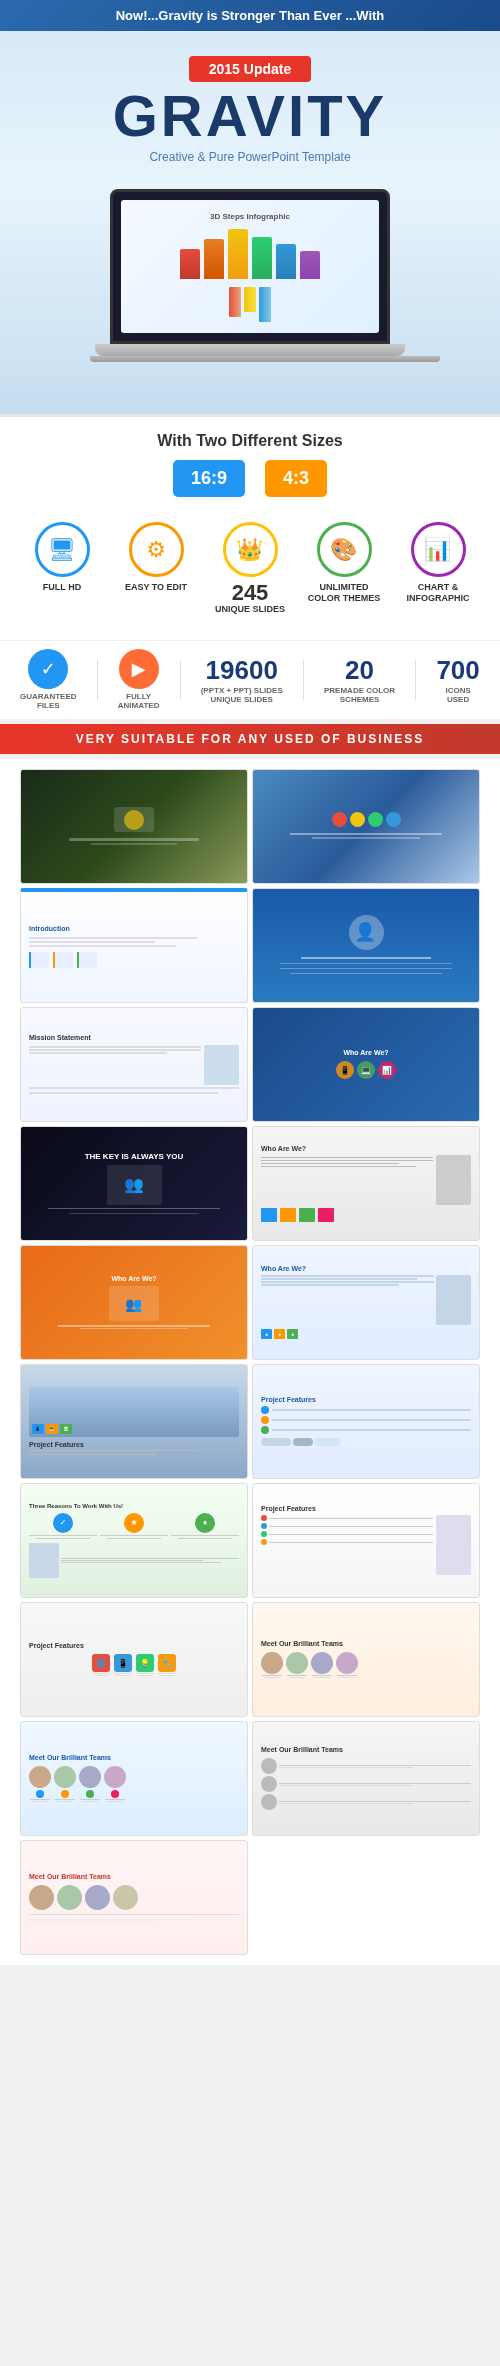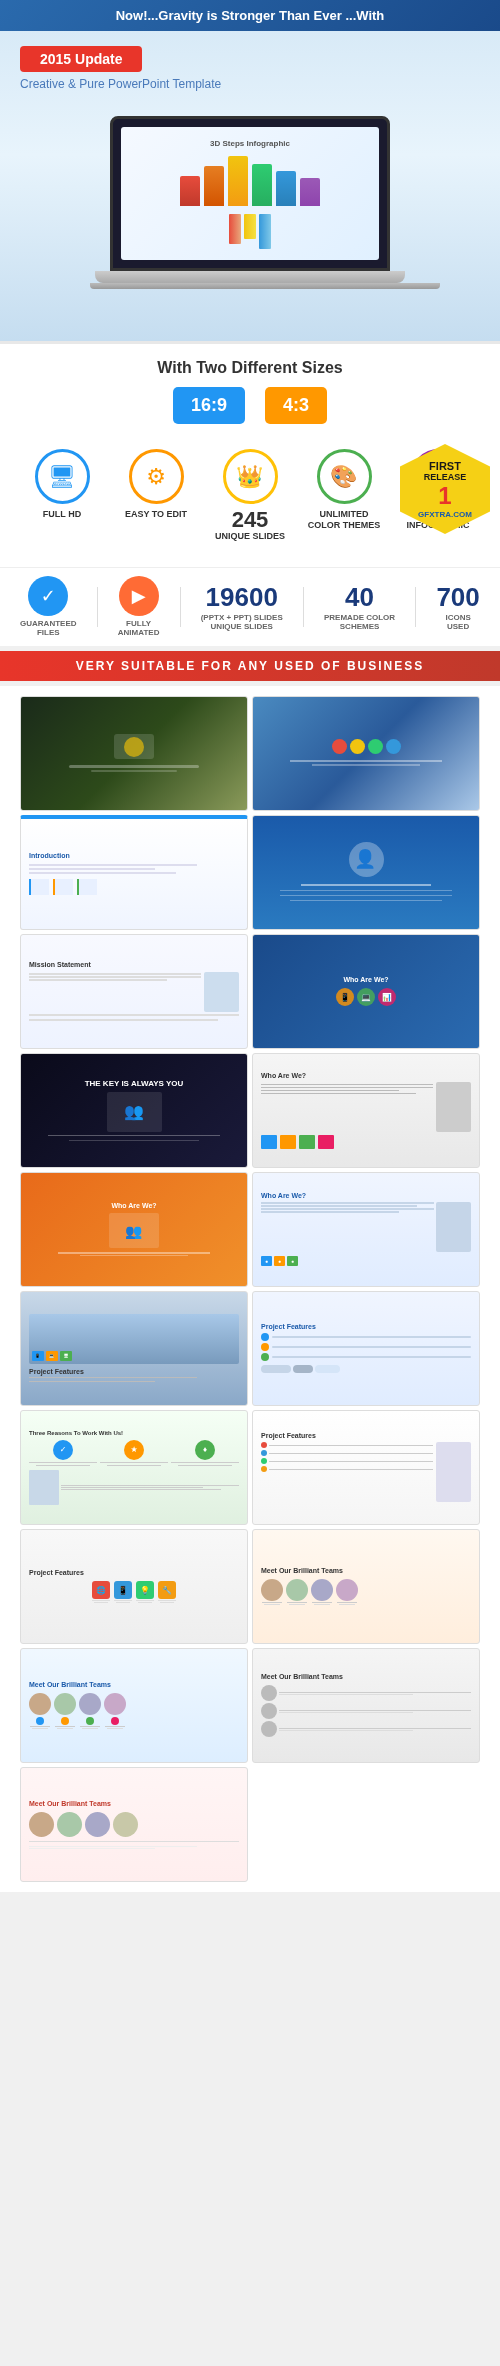--- a/index.html
+++ b/index.html
@@ -16,21 +16,22 @@
       color: white;
       text-align: center;
       padding: 8px 10px;
       font-size: 13px;
       font-weight: bold;
     }
 
     
     .header-section {
       background: linear-gradient(180deg, #d8eaf7 0%, #e8f4fc 40%, #c5ddf0 100%);
-      padding: 15px 20px 20px;
+      text-align: center;
+      padding: 25px 20px 20px;
     }
 
     .update-badge {
       display: inline-block;
       background: #e8352a;
       color: white;
       padding: 5px 20px;
       border-radius: 4px;
       font-size: 14px;
       font-weight: bold;
@@ -420,20 +421,21 @@
   </style>
 </head>
 <body>
 
 <div class="top-banner">
   <span>Now!...Gravity is Stronger Than Ever ...With</span>
 </div>
 
 <div class="header-section">
   <div class="update-badge">2015 Update</div>
+  <div class="gravity-title">GRAVITY</div>
   <div class="subtitle-sub">Creative &amp; Pure PowerPoint Template</div>
 
   
   <div class="laptop-area">
     <div class="laptop-mockup">
       <div class="laptop-screen-outer">
         <div class="laptop-screen-inner">
 
           <div class="slide-preview">
             <div style="font-size:8px;color:#555;font-weight:bold;margin-bottom:5px;">3D Steps Infographic</div>
@@ -464,26 +466,20 @@
 <div class="sizes-section">
   <div class="sizes-title">With Two Different Sizes</div>
   <div class="size-badges">
     <div class="size-badge size-169">16:9</div>
     <div class="size-badge size-43">4:3</div>
   </div>
 </div>
 
 <div class="features-section">
 
-  <div class="first-release">
-    <div class="first-text">FIRST</div>
-    <div class="release-text">RELEASE</div>
-    <div class="num">1</div>
-    <div class="gfxtra">GFXTRA.COM</div>
-  </div>
 
   <div class="features-icons">
 
     <div class="feature-item">
       <div class="feature-icon icon-blue">🖥</div>
       <div class="feature-label">FULL HD</div>
     </div>
 
     <div class="feature-item">
       <div class="feature-icon icon-orange">⚙</div>
@@ -522,21 +518,21 @@
   </div>
   <div class="stat-sep"></div>
 
   <div class="stat-item">
     <div class="num-highlight">19600</div>
     <div class="stat-label">(PPTX + PPT) SLIDES<br>UNIQUE SLIDES</div>
   </div>
   <div class="stat-sep"></div>
 
   <div class="stat-item">
-    <div class="num-highlight">40</div>
+    <div class="num-highlight">20</div>
     <div class="stat-label">PREMADE COLOR<br>SCHEMES</div>
   </div>
   <div class="stat-sep"></div>
 
   <div class="stat-item">
     <div class="num-highlight">700</div>
     <div class="stat-label">ICONS<br>USED</div>
   </div>
 </div>
 

